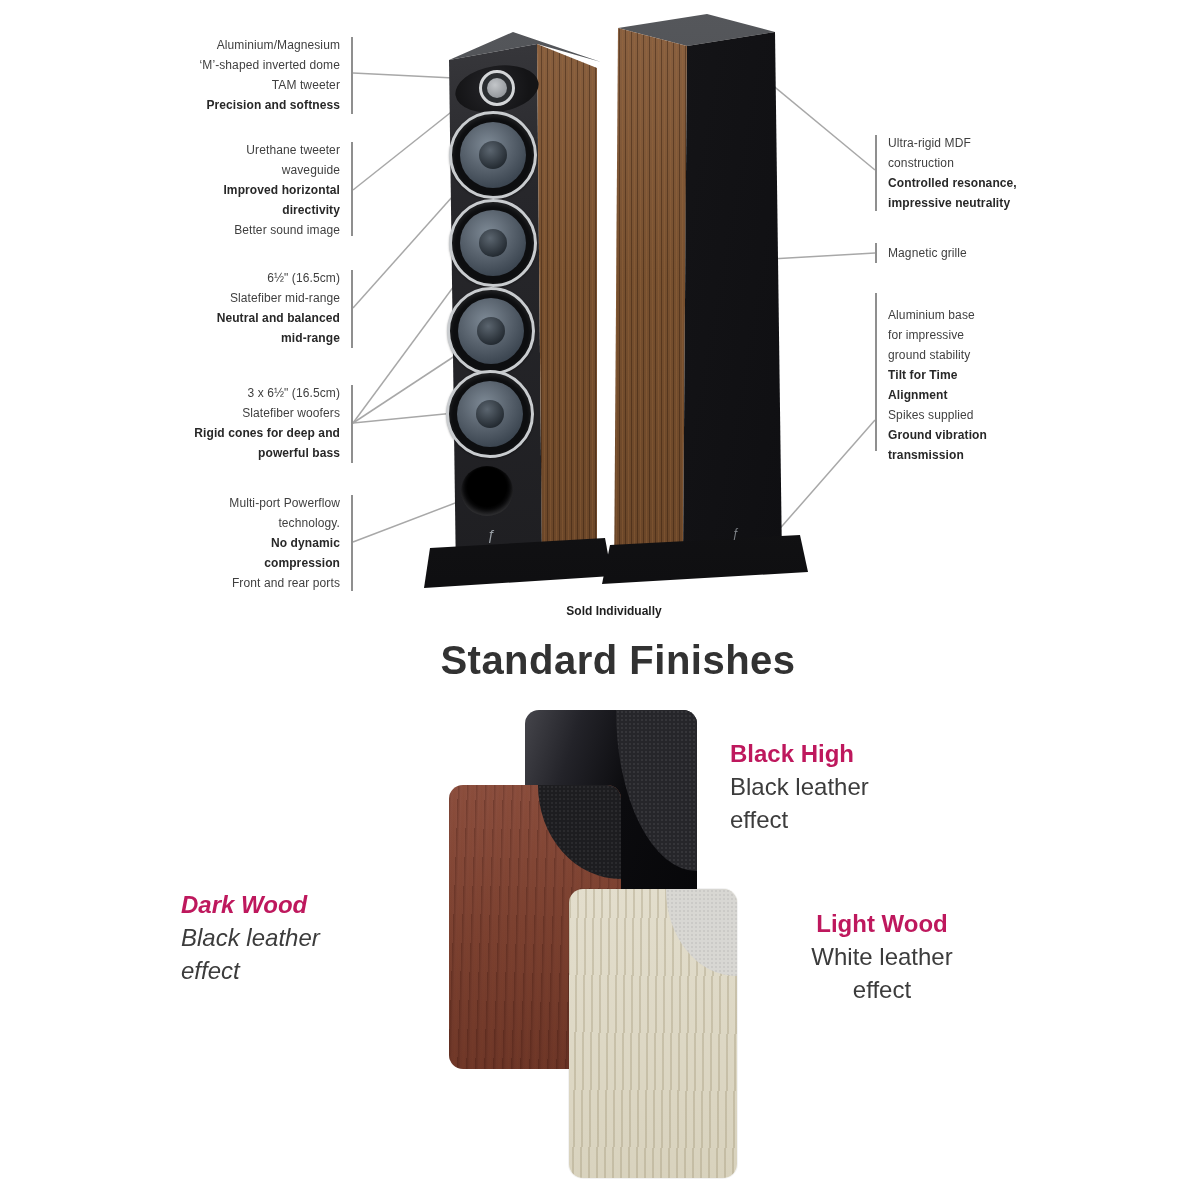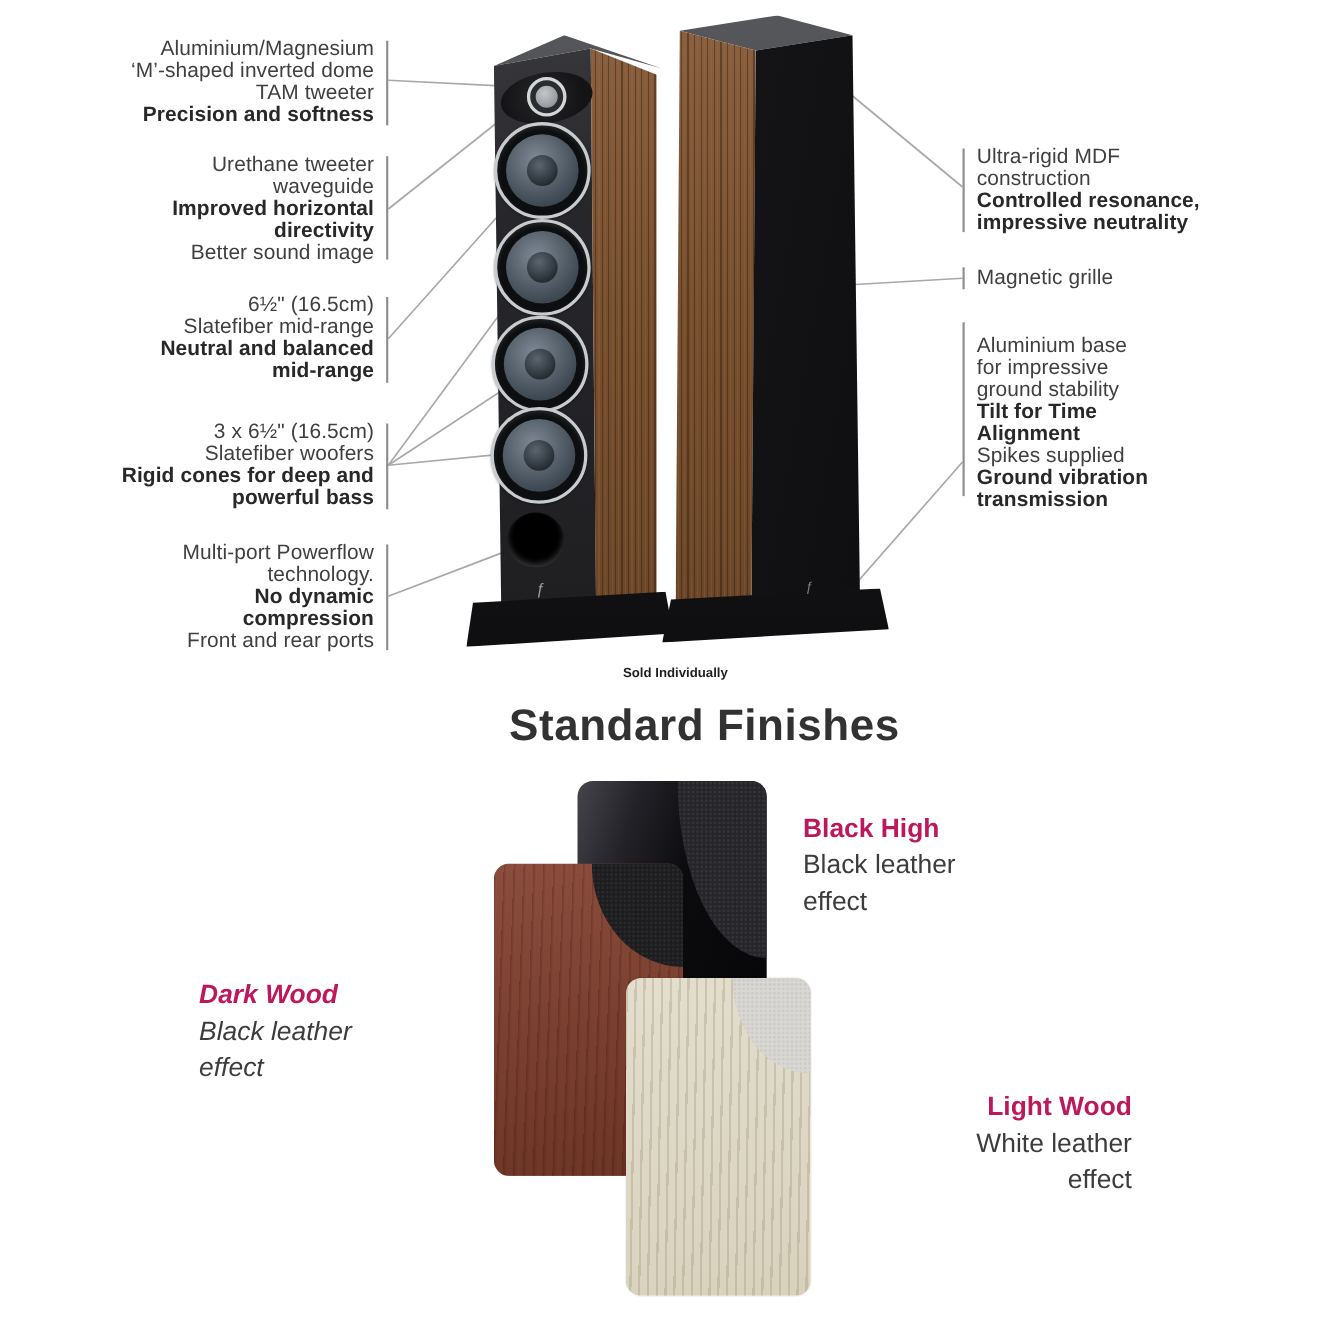--- a/index.html
+++ b/index.html
@@ -1,21 +1,21 @@
 <!DOCTYPE html>
 <html><head>
 <meta charset="utf-8">
 <style>
   html,body { margin:0; padding:0; background:#ffffff; }
   #canvas {
     position:relative; width:1200px; height:1200px; background:#ffffff;
     font-family:"Liberation Sans", sans-serif; overflow:hidden;
   }
   
-  .blk { position:absolute; font-size:19px; line-height:20px; color:#3f3f3f; letter-spacing:0.1px; }
+  .blk { position:absolute; font-size:12px; line-height:20px; color:#3f3f3f; letter-spacing:0.1px; }
   .blk div { white-space:nowrap; }
   .blk .b { font-weight:700; color:#282828; }
   .blk-left  { right:860px; text-align:right; }
   .blk-right { left:888px;  text-align:left;  }
 
   
   #callout-svg { position:absolute; left:0; top:0; pointer-events:none; }
 
   
   #speakers { position:absolute; left:415px; top:10px; width:400px; height:600px; }
@@ -28,21 +28,21 @@
   .drv { position:absolute; border-radius:50%; background:#0d0e10; border:3px solid #c9cccf; box-shadow: inset 0 2px 5px rgba(255,255,255,0.10), 0 1px 2px rgba(0,0,0,0.35); box-sizing:border-box; }
   .cone { position:absolute; inset:8px; border-radius:50%;
     background: radial-gradient(circle at 42% 35%, #7e8a96 0%, #5a646f 40%, #3e4853 72%, #2d3540 100%); }
   .dome { position:absolute; inset:27px; border-radius:50%;
     background: radial-gradient(circle at 40% 33%, #5b656f 0%, #232a31 75%); }
   .logo { position:absolute; color:#9aa0a6; font-size:14px; line-height:14px; font-style:italic; }
 
   
   #sold-individually { position:absolute; left:414px; top:604px; width:400px; text-align:center;
     font-size:12px; font-weight:700; color:#1f1f1f; }
-  #finishes-title { position:absolute; left:418px; top:638px; width:400px; text-align:right;
+  #finishes-title { position:absolute; left:418px; top:638px; width:400px; text-align:center;
     font-size:40px; font-weight:700; letter-spacing:0.5px; color:#323232; }
 
   
   .swatch { position:absolute; border-radius:14px; overflow:hidden; }
   .leather { position:absolute; right:0; top:0; border-bottom-left-radius:100% 100%;
     background-size:4px 4px; }
   #swatch-black { left:525px; top:710px; width:172px; height:283px; z-index:1;
     background: linear-gradient(108deg,#45454b 0%,#232329 22%,#0b0b0e 48%,#060608 100%); }
   #swatch-black .leather { width:47%; height:57%; background-color:#26262a;
     background-image: radial-gradient(rgba(255,255,255,0.07) 1px, rgba(0,0,0,0) 1.3px); }
@@ -58,21 +58,21 @@
       repeating-linear-gradient(91deg, rgba(150,138,105,0.30) 0 2px, rgba(0,0,0,0) 2px 8px),
       linear-gradient(170deg,#e3decd 0%,#d8d2bd 100%); }
   #swatch-light .leather { width:42%; height:30%; background-color:#d8d7d3;
     background-image: radial-gradient(rgba(0,0,0,0.06) 1px, rgba(0,0,0,0) 1.3px); }
 
   
   .flabel { position:absolute; font-size:24px; line-height:33px; color:#3c3c3c; }
   .flabel .b { font-weight:700; color:#be185d; }
   #label-black { left:730px; top:737px; width:220px; text-align:left; }
   #label-dark  { right:779px; top:888px; width:240px; text-align:left;font-style:italic; }
-  #label-light { left:767px; top:990px; width:230px; text-align:right;margin-left:32px; }
+  #label-light { left:767px; top:907px; width:230px; text-align:center; }
 </style>
 </head>
 <body>
 
 <div id="canvas">
 
   <svg id="callout-svg" width="1200" height="1200">
     <g stroke="#a8a8a8" stroke-width="1.5" fill="none">
       <line x1="353" y1="73" x2="494" y2="80"></line>
       <line x1="353" y1="190" x2="479" y2="90"></line>

